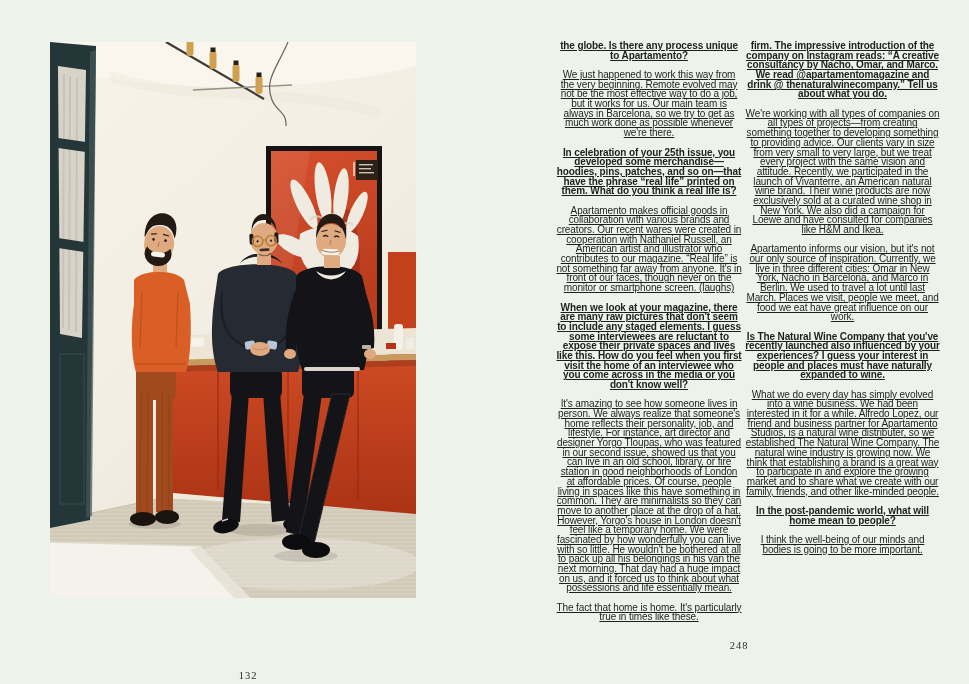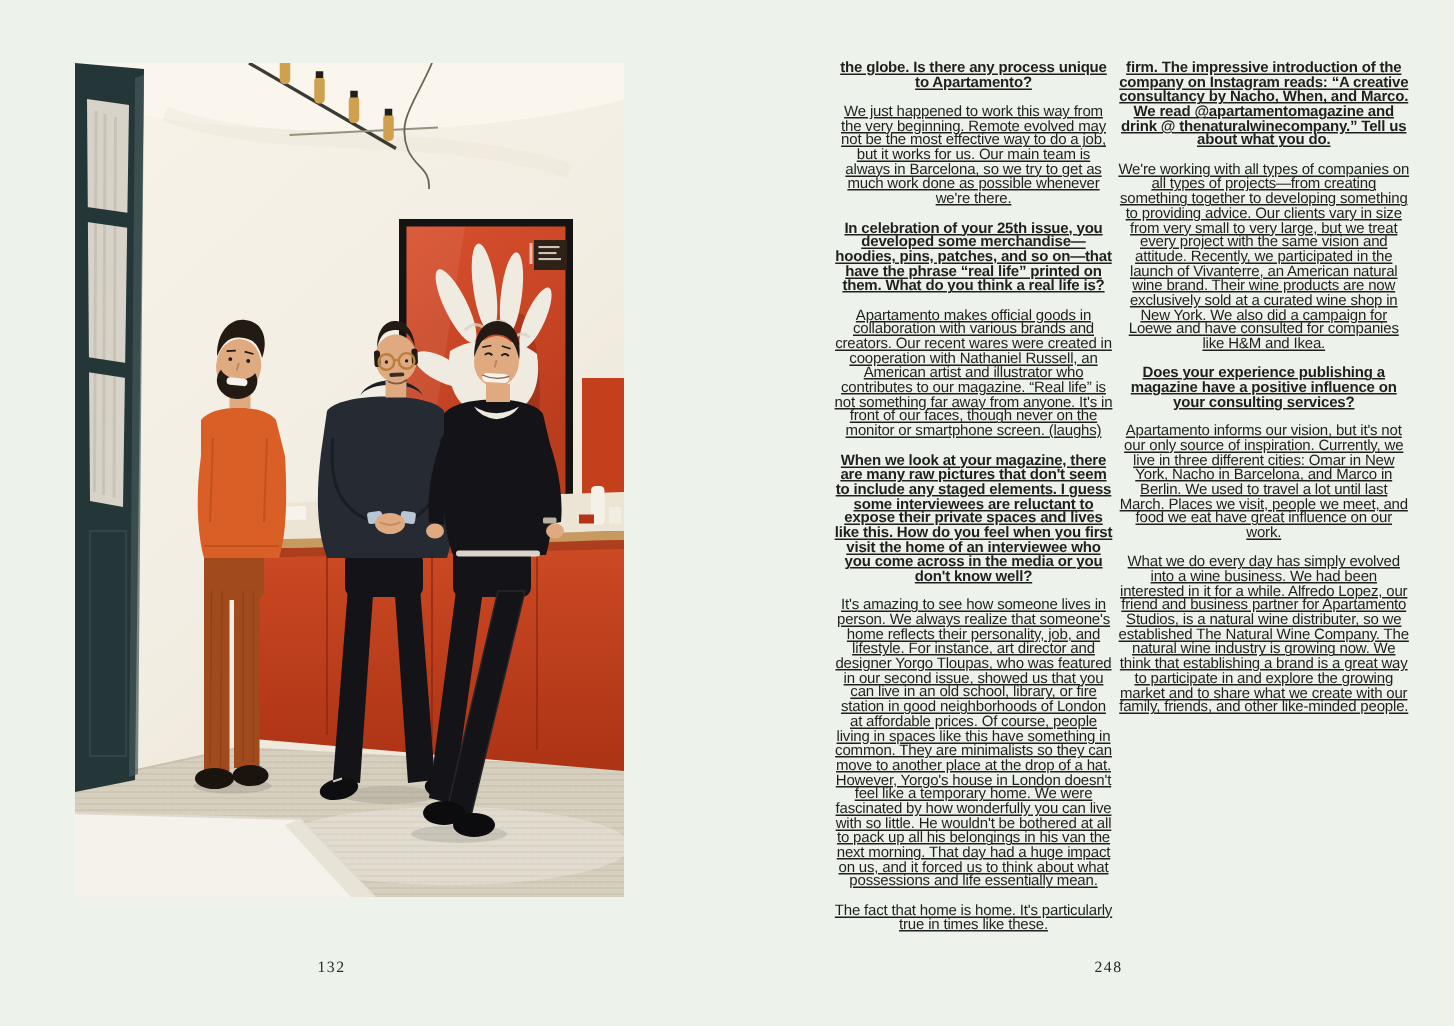--- a/index.html
+++ b/index.html
@@ -19,21 +19,21 @@
   .photo svg{display:block;}
   .col{position:absolute; top:41px; font-size:10px; line-height:9.68px; letter-spacing:-0.12px;
        color:var(--ink); text-align:center;text-decoration:underline;}
   .col-1{left:556px; width:186px;}
   .col-2{left:745px; width:195px;}
   .col p{margin:0 0 9.68px 0;}
   .col p.q{font-weight:bold;}
   .pagenum{position:absolute; top:640px; width:60px; text-align:center;
            font-family:"Liberation Serif", serif; font-size:10.5px; letter-spacing:1px;
            color:var(--pagenum);}
-  .pagenum-left{left:191px;}
+  .pagenum-left{left:218px;margin-top:30px;}
   .pagenum-right{left:709px;}
 </style>
 </head>
 <body>
 
 <div class="spread">
 
   <figure class="photo">
     <svg width="366" height="556" viewBox="0 0 366 556" xmlns="http://www.w3.org/2000/svg">
       <defs>
@@ -245,22 +245,24 @@
   <section class="col col-1">
       <p class="q">the globe. Is there any process unique to Apartamento?</p>
       <p class="a">We just happened to work this way from the very beginning. Remote evolved may not be the most effective way to do a job, but it works for us. Our main team is always in Barcelona, so we try to get as much work done as possible whenever we're there.</p>
       <p class="q">In celebration of your 25th issue, you developed some merchandise—hoodies, pins, patches, and so on—that have the phrase “real life” printed on them. What do you think a real life is?</p>
       <p class="a">Apartamento makes official goods in collaboration with various brands and creators. Our recent wares were created in cooperation with Nathaniel Russell, an American artist and illustrator who contributes to our magazine. “Real life” is not something far away from anyone. It's in front of our faces, though never on the monitor or smartphone screen. (laughs)</p>
       <p class="q">When we look at your magazine, there are many raw pictures that don't seem to include any staged elements. I guess some interviewees are reluctant to expose their private spaces and lives like this. How do you feel when you first visit the home of an interviewee who you come across in the media or you don't know well?</p>
       <p class="a">It's amazing to see how someone lives in person. We always realize that someone's home reflects their personality, job, and lifestyle. For instance, art director and designer Yorgo Tloupas, who was featured in our second issue, showed us that you can live in an old school, library, or fire station in good neighborhoods of London at affordable prices. Of course, people living in spaces like this have something in common. They are minimalists so they can move to another place at the drop of a hat. However, Yorgo's house in London doesn't feel like a temporary home. We were fascinated by how wonderfully you can live with so little. He wouldn't be bothered at all to pack up all his belongings in his van the next morning. That day had a huge impact on us, and it forced us to think about what possessions and life essentially mean.</p>
       <p class="a">The fact that home is home. It's particularly true in times like these.</p>
     </section>
   <section class="col col-2">
-      <p class="q">firm. The impressive introduction of the company on Instagram reads: “A creative consultancy by Nacho, When, and Marco. We read @apartamentomagazine and drink @ thenaturalwinecompany.” Tell us about what you do.</p>
+      <p class="q">firm. The impressive introduction of the company on Instagram reads: “A creative consultancy by Nacho, Omar, and Marco. We read @apartamentomagazine and drink @ thenaturalwinecompany.” Tell us about what you do.</p>
       <p class="a">We're working with all types of companies on all types of projects—from creating something together to developing something to providing advice. Our clients vary in size from very small to very large, but we treat every project with the same vision and attitude. Recently, we participated in the launch of Vivanterre, an American natural wine brand. Their wine products are now exclusively sold at a curated wine shop in New York. We also did a campaign for Loewe and have consulted for companies like H&amp;M and Ikea.</p>
-      <p class="q">Does your experience publishing a magazine have a positive influence on your consulting services?</p>
       <p class="a">Apartamento informs our vision, but it's not our only source of inspiration. Currently, we live in three different cities: Omar in New York, Nacho in Barcelona, and Marco in Berlin. We used to travel a lot until last March. Places we visit, people we meet, and food we eat have great influence on our work.</p>
+      <p class="q">Is The Natural Wine Company that you've recently launched also influenced by your experiences? I guess your interest in people and places must have naturally expanded to wine.</p>
       <p class="a">What we do every day has simply evolved into a wine business. We had been interested in it for a while. Alfredo Lopez, our friend and business partner for Apartamento Studios, is a natural wine distributer, so we established The Natural Wine Company. The natural wine industry is growing now. We think that establishing a brand is a great way to participate in and explore the growing market and to share what we create with our family, friends, and other like-minded people.</p>
+      <p class="q">In the post-pandemic world, what will home mean to people?</p>
+      <p class="a">I think the well-being of our minds and bodies is going to be more important.</p>
     </section>
 
   <div class="pagenum pagenum-right">248</div>
 
 </div>
 
 </body></html>

